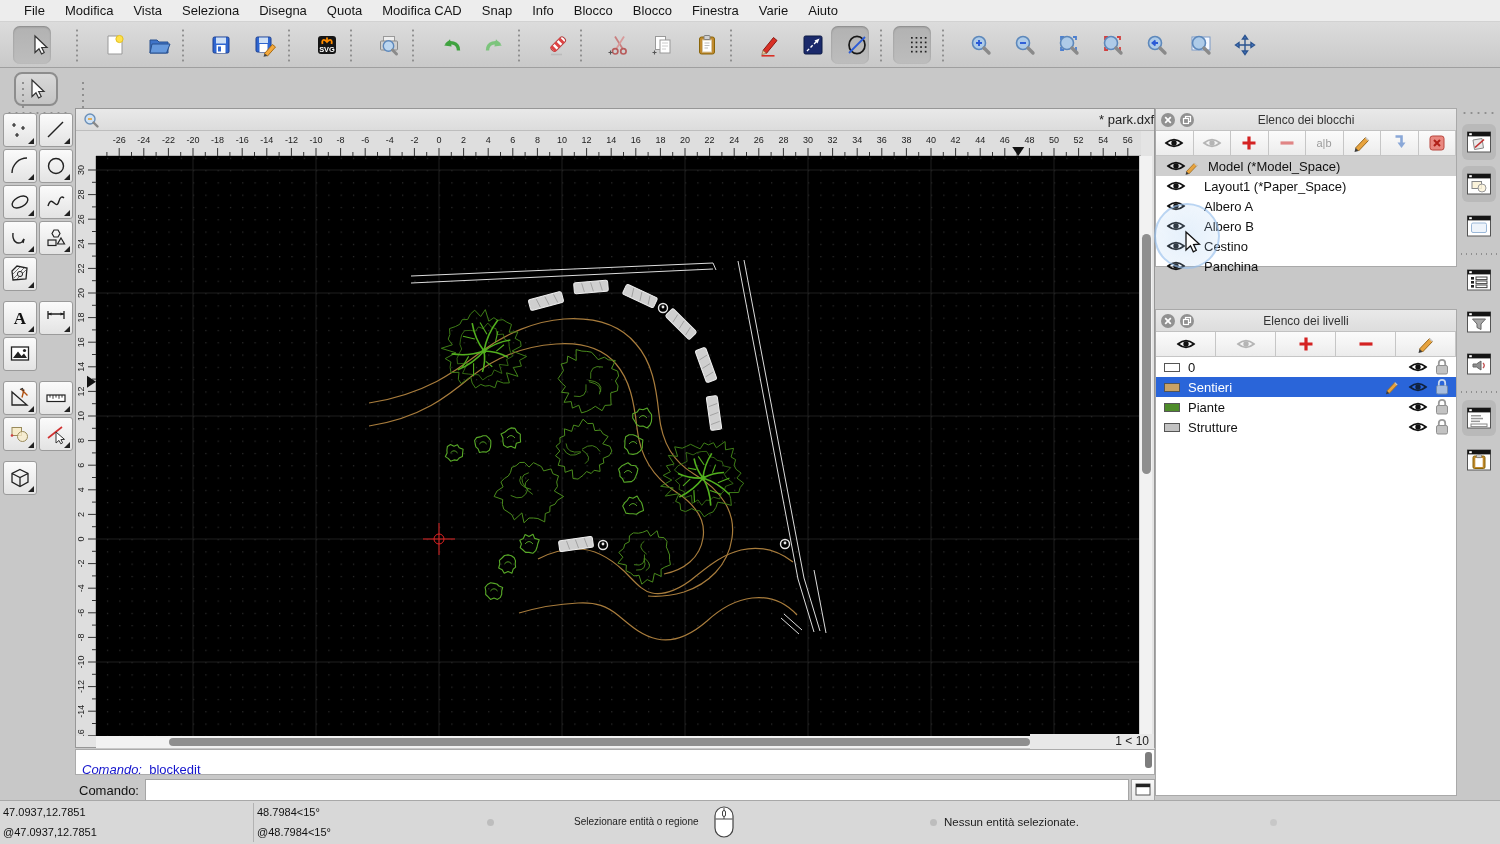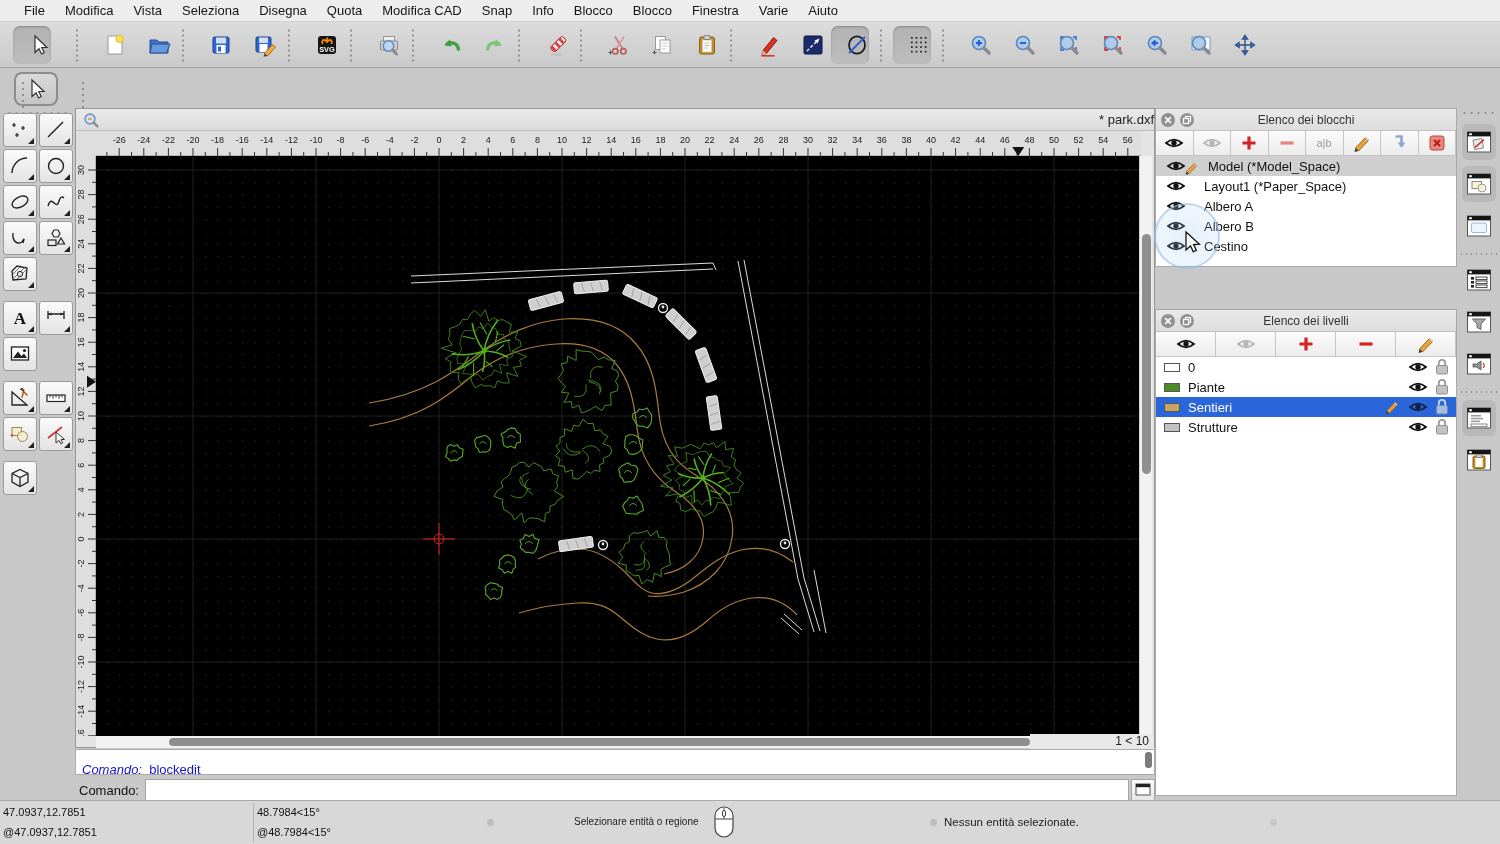--- a/index.html
+++ b/index.html
@@ -990,20 +990,29 @@
           </div>
           <div class="lrow">
             <span class="eyec">
               <svg width="20" height="20" viewBox="0 0 20 20" xmlns="http://www.w3.org/2000/svg">
                 <path d="M2 10 Q10 3.4 18 10 Q10 16.6 2 10 Z" fill="none" stroke="#111" stroke-width="1.7"></path>
                 <circle cx="10" cy="10" r="2.7" fill="#111"></circle>
               </svg>
             </span>
             <span class="name">Cestino</span>
           </div>
+          <div class="lrow">
+            <span class="eyec">
+              <svg width="20" height="20" viewBox="0 0 20 20" xmlns="http://www.w3.org/2000/svg">
+                <path d="M2 10 Q10 3.4 18 10 Q10 16.6 2 10 Z" fill="none" stroke="#111" stroke-width="1.7"></path>
+                <circle cx="10" cy="10" r="2.7" fill="#111"></circle>
+              </svg>
+            </span>
+            <span class="name">Panchina</span>
+          </div>
         </div>
     </div>
 
     <div class="panel" id="layerspanel" style="top:241px;height:487px">
       <div class="ptitle">
         <span class="pcirc">
             <svg width="14" height="14" viewBox="0 0 14 14" xmlns="http://www.w3.org/2000/svg">
               <path d="M4.2 4.2 L9.8 9.8 M9.8 4.2 L4.2 9.8" stroke="#fff" stroke-width="1.7"></path>
             </svg>
           </span>
@@ -1043,38 +1052,20 @@
               <path d="M3.5 15 L13.5 4.5 L16.5 7.5 L6.5 18 Z" fill="#e8a33d" stroke="#9a6a20"></path>
               <path d="M3.5 15 L6.5 18 L2.5 19 Z" fill="#3a3a3a"></path>
               <path d="M13.5 4.5 L16.5 7.5" stroke="#c9c9c9" stroke-width="1.4"></path>
             </svg>
           </span>
         </div>
       <div id="layerlist">
           <div class="lrow">
             <span class="swatch" style="background: rgb(255, 255, 255);"></span>
             <span class="name">0</span>
-            <span class="rght">
-              <span>
-                <svg width="20" height="20" viewBox="0 0 20 20" xmlns="http://www.w3.org/2000/svg">
-                  <path d="M2 10 Q10 3.4 18 10 Q10 16.6 2 10 Z" fill="none" stroke="#111" stroke-width="1.7"></path>
-                  <circle cx="10" cy="10" r="2.7" fill="#111"></circle>
-                </svg>
-              </span>
-              <span>
-                <svg width="16" height="20" viewBox="0 0 16 20" xmlns="http://www.w3.org/2000/svg">
-                  <rect x="2.5" y="8.5" width="11" height="8.5" rx="1.5" fill="#c2c2c2" stroke="#8f8f8f"></rect>
-                  <path d="M4.8 8.5 V6 a3.2 3.2 0 0 1 6.4 0 V8.5" fill="none" stroke="#9a9a9a" stroke-width="1.8"></path>
-                </svg>
-              </span>
-            </span>
-          </div>
-          <div class="lrow">
-            <span class="swatch" style="background: rgb(78, 140, 42);"></span>
-            <span class="name">Piante</span>
             <span class="rght">
               <span>
                 <svg width="20" height="20" viewBox="0 0 20 20" xmlns="http://www.w3.org/2000/svg">
                   <path d="M2 10 Q10 3.4 18 10 Q10 16.6 2 10 Z" fill="none" stroke="#111" stroke-width="1.7"></path>
                   <circle cx="10" cy="10" r="2.7" fill="#111"></circle>
                 </svg>
               </span>
               <span>
                 <svg width="16" height="20" viewBox="0 0 16 20" xmlns="http://www.w3.org/2000/svg">
                   <rect x="2.5" y="8.5" width="11" height="8.5" rx="1.5" fill="#c2c2c2" stroke="#8f8f8f"></rect>
@@ -1102,20 +1093,38 @@
               </span>
               <span>
                 <svg width="16" height="20" viewBox="0 0 16 20" xmlns="http://www.w3.org/2000/svg">
                   <rect x="2.5" y="8.5" width="11" height="8.5" rx="1.5" fill="#a8bddd" stroke="#6d87ad"></rect>
                   <path d="M4.8 8.5 V6 a3.2 3.2 0 0 1 6.4 0 V8.5" fill="none" stroke="#c8d8ee" stroke-width="1.8"></path>
                 </svg>
               </span>
             </span>
           </div>
           <div class="lrow">
+            <span class="swatch" style="background: rgb(78, 140, 42);"></span>
+            <span class="name">Piante</span>
+            <span class="rght">
+              <span>
+                <svg width="20" height="20" viewBox="0 0 20 20" xmlns="http://www.w3.org/2000/svg">
+                  <path d="M2 10 Q10 3.4 18 10 Q10 16.6 2 10 Z" fill="none" stroke="#111" stroke-width="1.7"></path>
+                  <circle cx="10" cy="10" r="2.7" fill="#111"></circle>
+                </svg>
+              </span>
+              <span>
+                <svg width="16" height="20" viewBox="0 0 16 20" xmlns="http://www.w3.org/2000/svg">
+                  <rect x="2.5" y="8.5" width="11" height="8.5" rx="1.5" fill="#c2c2c2" stroke="#8f8f8f"></rect>
+                  <path d="M4.8 8.5 V6 a3.2 3.2 0 0 1 6.4 0 V8.5" fill="none" stroke="#9a9a9a" stroke-width="1.8"></path>
+                </svg>
+              </span>
+            </span>
+          </div>
+          <div class="lrow">
             <span class="swatch" style="background: rgb(194, 194, 194);"></span>
             <span class="name">Strutture</span>
             <span class="rght">
               <span>
                 <svg width="20" height="20" viewBox="0 0 20 20" xmlns="http://www.w3.org/2000/svg">
                   <path d="M2 10 Q10 3.4 18 10 Q10 16.6 2 10 Z" fill="none" stroke="#111" stroke-width="1.7"></path>
                   <circle cx="10" cy="10" r="2.7" fill="#111"></circle>
                 </svg>
               </span>
               <span>

